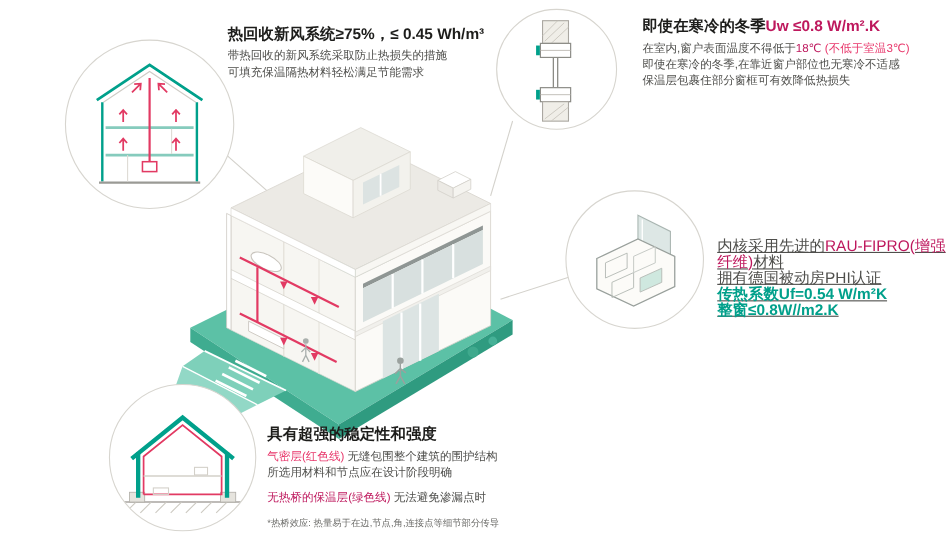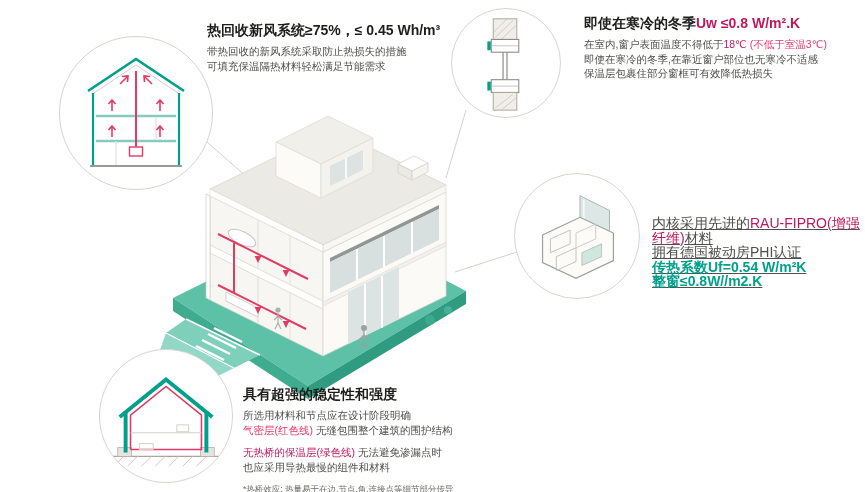--- a/index.html
+++ b/index.html
@@ -253,25 +253,24 @@
       </div>
       <div>拥有德国被动房PHI认证</div>
       <div class="metric">传热系数Uf=0.54 W/m²K</div>
       <div class="metric">整窗≤0.8W//m2.K</div>
     </div>
   </div>
 
   <div class="tb" id="tb-thermal">
     <div class="title">具有超强的稳定性和强度</div>
     <div class="body">
-      <div>所选用材料和节点应在设计阶段明确</div>
       <div>
         <span class="red">气密层(红色线)</span><span> 无缝包围整个建筑的围护结构</span>
       </div>
+      <div>所选用材料和节点应在设计阶段明确</div>
       <div class="gap">
         <span class="green">无热桥的保温层(绿色线)</span><span> 无法避免渗漏点时</span>
       </div>
-      <div>也应采用导热最慢的组件和材料</div>
       <div class="note">*热桥效应: 热量易于在边,节点,角,连接点等细节部分传导</div>
     </div>
   </div>
 
 </div>
 
 </body></html>

